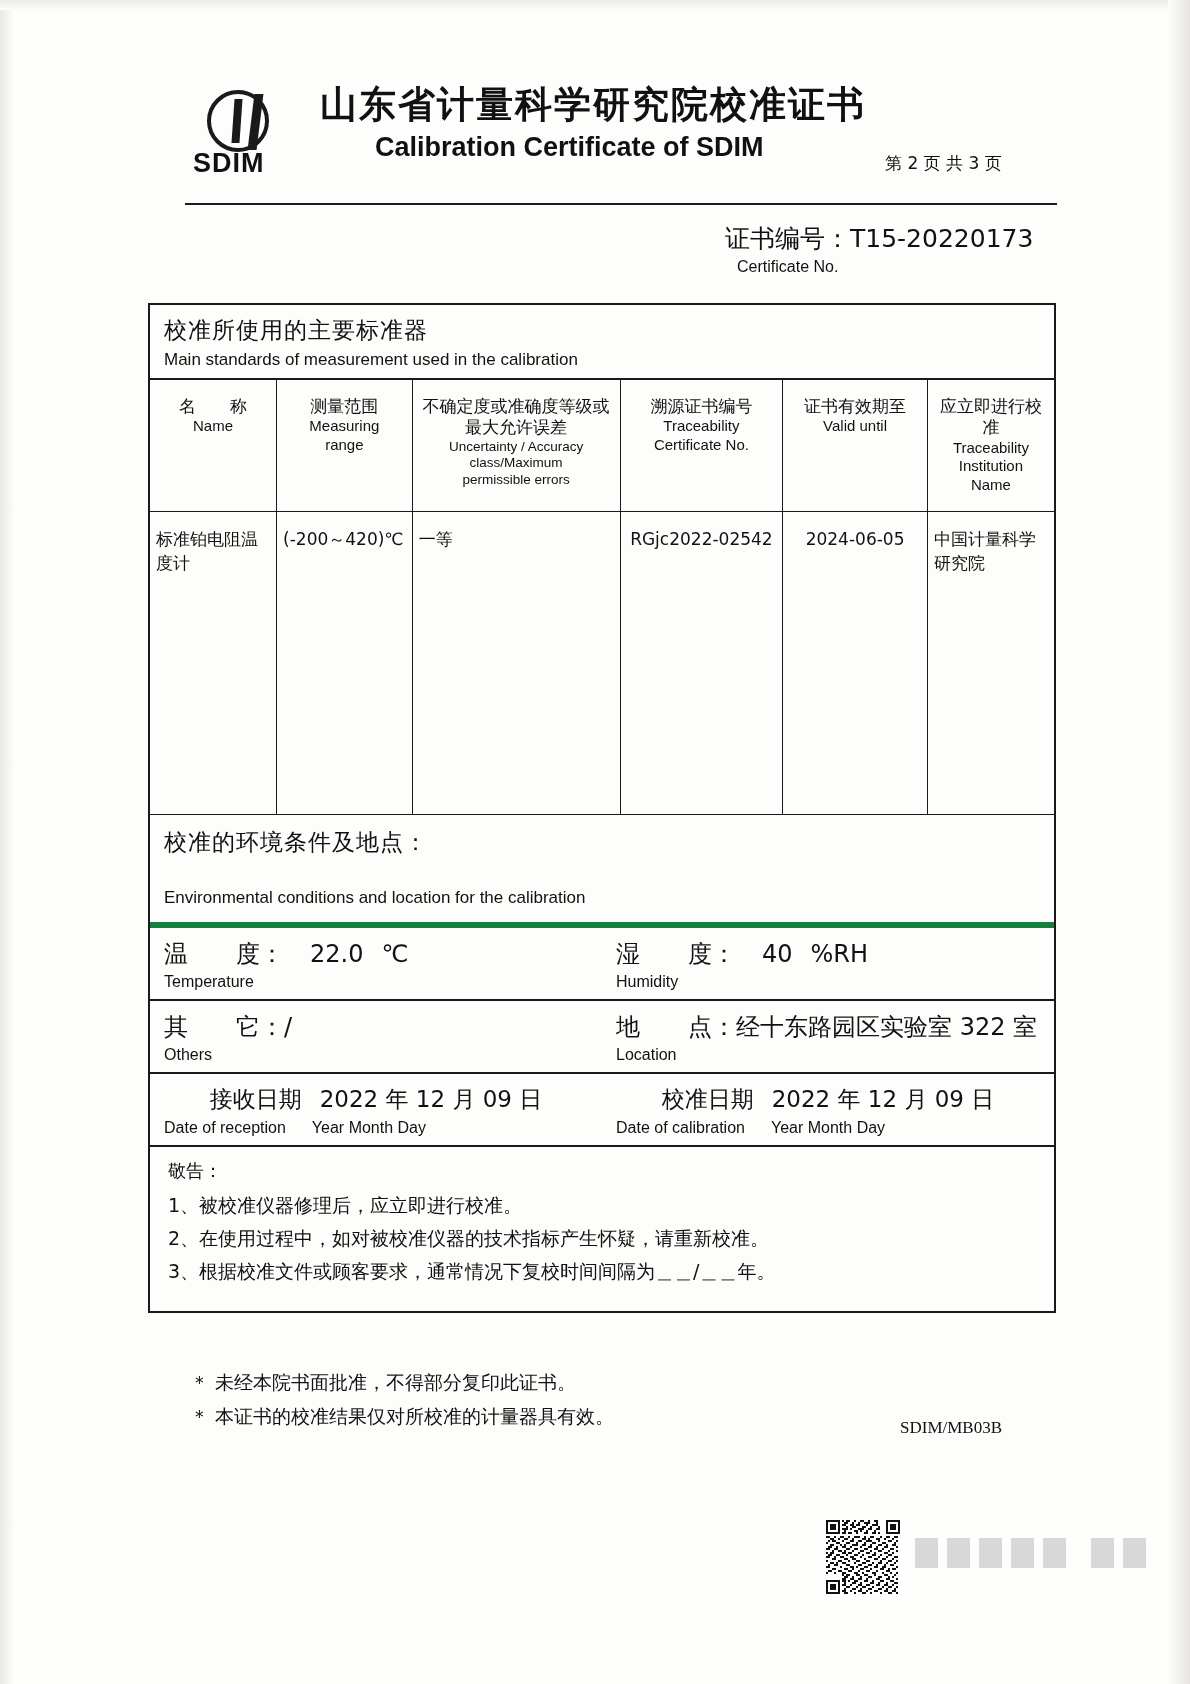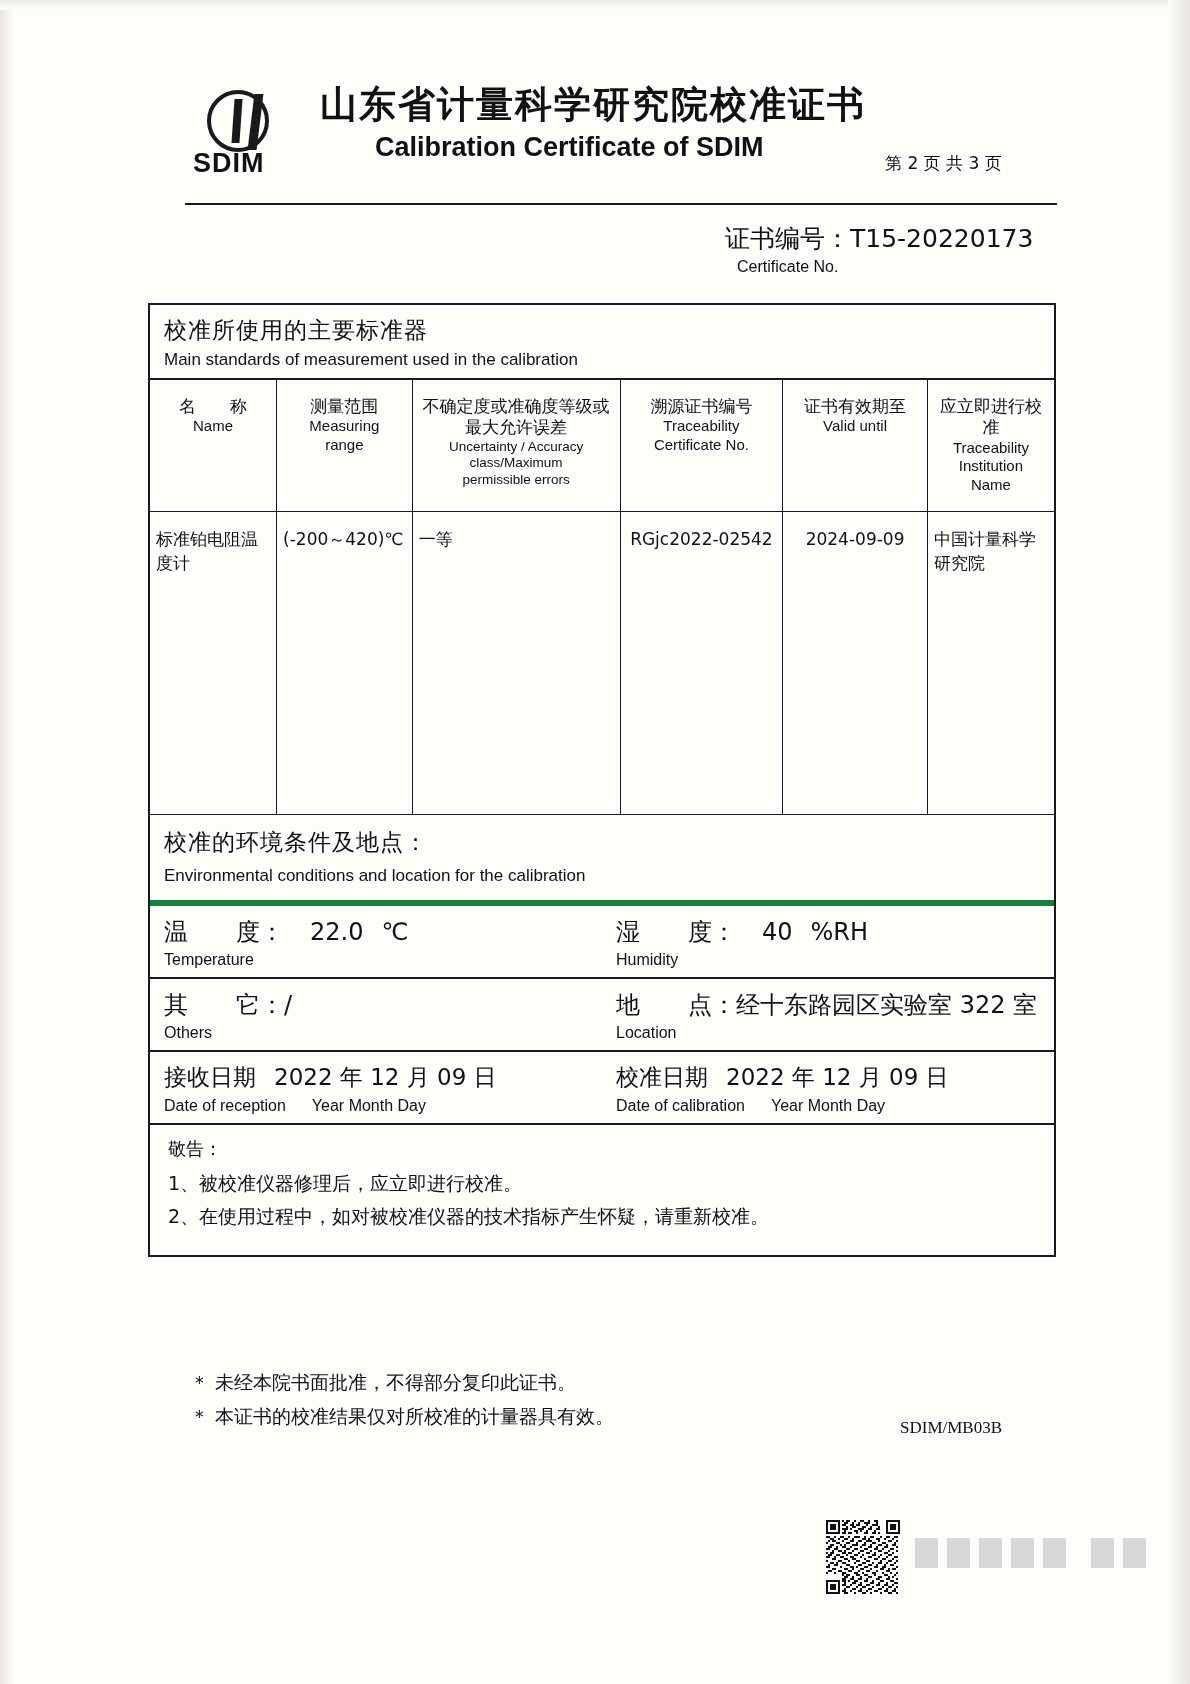--- a/index.html
+++ b/index.html
@@ -217,21 +217,21 @@
   }
   td.cell.center { text-align: center; }
   .pad-name { padding-left: 8px; }
 
   
   .env-head {
     border-bottom: 6px solid #15803d;
     padding: 12px 14px 14px 14px;
   }
   .env-head .sec-title-cn { font-size: 23px; }
-  .env-head .sec-title-en { margin-top: 8px; }
+  .env-head .sec-title-en { margin-top: 30px; }
 
   .env-row {
     display: flex;
     border-bottom: 2px solid #1a1a1a;
   }
   .env-cell {
     flex: 1 1 50%;
     padding: 10px 14px 8px 14px;
     box-sizing: border-box;
   }
@@ -255,20 +255,21 @@
   }
   .date-cell {
     flex: 1 1 50%;
     padding: 10px 14px 8px 14px;
     box-sizing: border-box;
   }
   .date-cn {
     font-size: 23px;
     font-family: "DejaVu Sans", sans-serif;
     white-space: nowrap;
+    text-align: center;
   }
   .date-en {
     font-size: 16px;
     font-family: "Liberation Sans", sans-serif;
     margin-top: 4px;
     white-space: nowrap;
   }
 
   .notice {
     padding: 12px 14px 22px 18px;
@@ -402,21 +403,21 @@
             <div class="th-en">Name</div>
           </th>
         </tr>
       </thead>
       <tbody>
         <tr>
           <td class="cell pad-name">标准铂电阻温度计</td>
           <td class="cell">(-200～420)℃</td>
           <td class="cell">一等</td>
           <td class="cell center">RGjc2022-02542</td>
-          <td class="cell center">2024-09-09</td>
+          <td class="cell center">2024-06-05</td>
           <td class="cell">中国计量科学研究院</td>
         </tr>
       </tbody>
     </table>
 
     <div class="env-head">
       <div class="sec-title-cn">校准的环境条件及地点：</div>
       <div class="sec-title-en">Environmental conditions and location for the calibration</div>
     </div>
 
@@ -466,20 +467,21 @@
         <div class="date-en">
           <span>Date of calibration</span><span class="sp"></span><span>Year   Month    Day</span>
         </div>
       </div>
     </div>
 
     <div class="notice">
       <div class="notice-title">敬告：</div>
       <div class="notice-item">1、被校准仪器修理后，应立即进行校准。</div>
       <div class="notice-item">2、在使用过程中，如对被校准仪器的技术指标产生怀疑，请重新校准。</div>
+      <div class="notice-item">3、根据校准文件或顾客要求，通常情况下复校时间间隔为＿＿/＿＿年。</div>
     </div>
   </div>
 
   <div class="footer-notes">
     <div class="footer-note">＊ 未经本院书面批准，不得部分复印此证书。</div>
     <div class="footer-note">＊ 本证书的校准结果仅对所校准的计量器具有效。</div>
   </div>
   <div class="form-code">SDIM/MB03B</div>
 
   <div class="qr">

